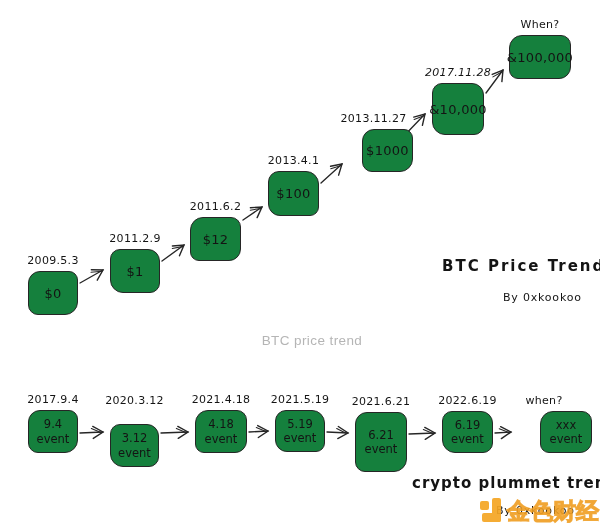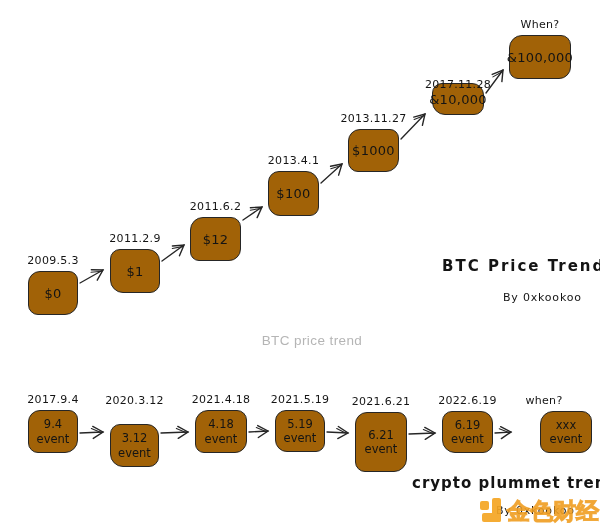--- a/index.html
+++ b/index.html
@@ -5,21 +5,21 @@
   html,body { margin:0; padding:0; background:#fff; }
   .canvas {
     position:relative; width:600px; height:531px; background:#ffffff;
     overflow:hidden; font-family:"DejaVu Sans", sans-serif; color:#161616;
   }
   svg.arrow-layer { position:absolute; left:0; top:0; pointer-events:none; }
   marker { overflow:visible; }
 
   .box {
     position:absolute; box-sizing:border-box;
-    border:1.7px solid #262626; background:#a16207;
+    border:1.7px solid #262626; background:#15803d;
     display:flex; flex-direction:column; align-items:center; justify-content:center;
     z-index:2;
   }
   .val { font-size:13px; letter-spacing:0.3px; color:#141414; white-space:nowrap; }
   .l1  { font-size:11.5px; color:#141414; line-height:1.25; }
   .l2  { font-size:11.5px; color:#141414; line-height:1.25; }
   .date-label {
     position:absolute; transform:translateX(-50%);
     font-size:11px; letter-spacing:0.3px; color:#141414; white-space:nowrap; z-index:2;
   }
@@ -96,28 +96,28 @@
       </div>
       <div class="date-label" style="left: 135px; top: 232px;">2011.2.9</div>
       <div class="box" style="left: 190px; top: 217px; width: 51px; height: 44px; border-radius: 13px 10px 12px 9px;">
         <span class="val">$12</span>
       </div>
       <div class="date-label" style="left: 215.5px; top: 200px;">2011.6.2</div>
       <div class="box" style="left: 268px; top: 171px; width: 51px; height: 45px; border-radius: 11px 13px 9px 12px;">
         <span class="val">$100</span>
       </div>
       <div class="date-label" style="left: 293.5px; top: 154px;">2013.4.1</div>
-      <div class="box" style="left: 348px; top: 129px; width: 51px; height: 43px; border-radius: 12px 9px 13px 10px;">
+      <div class="box" style="left: 362px; top: 129px; width: 51px; height: 43px; border-radius: 12px 9px 13px 10px;">
         <span class="val">$1000</span>
       </div>
       <div class="date-label" style="left: 373.5px; top: 112px;">2013.11.27</div>
-      <div class="box" style="left: 432px; top: 83px; width: 52px; height: 32px; border-radius: 10px 12px 10px 13px;">
+      <div class="box" style="left: 432px; top: 83px; width: 52px; height: 52px; border-radius: 10px 12px 10px 13px;">
         <span class="val">&amp;10,000</span>
       </div>
-      <div class="date-label" style="left: 458px; top: 78px;">2017.11.28</div>
+      <div class="date-label" style="left: 458px; top: 66px; font-style: italic;">2017.11.28</div>
       <div class="box" style="left: 509px; top: 35px; width: 62px; height: 44px; border-radius: 13px 10px 12px 9px;">
         <span class="val">&amp;100,000</span>
       </div>
       <div class="date-label" style="left: 540px; top: 18px;">When?</div>
       <div class="box" style="left: 28px; top: 410px; width: 50px; height: 43px; border-radius: 12px 9px 13px 10px;">
         <span class="l1">9.4</span>
         <span class="l2">event</span>
       </div>
       <div class="date-label" style="left: 53px; top: 393px;">2017.9.4</div>
       <div class="box" style="left: 110px; top: 411px; width: 49px; height: 43px; border-radius: 10px 12px 10px 13px; margin-top: 13px;">

